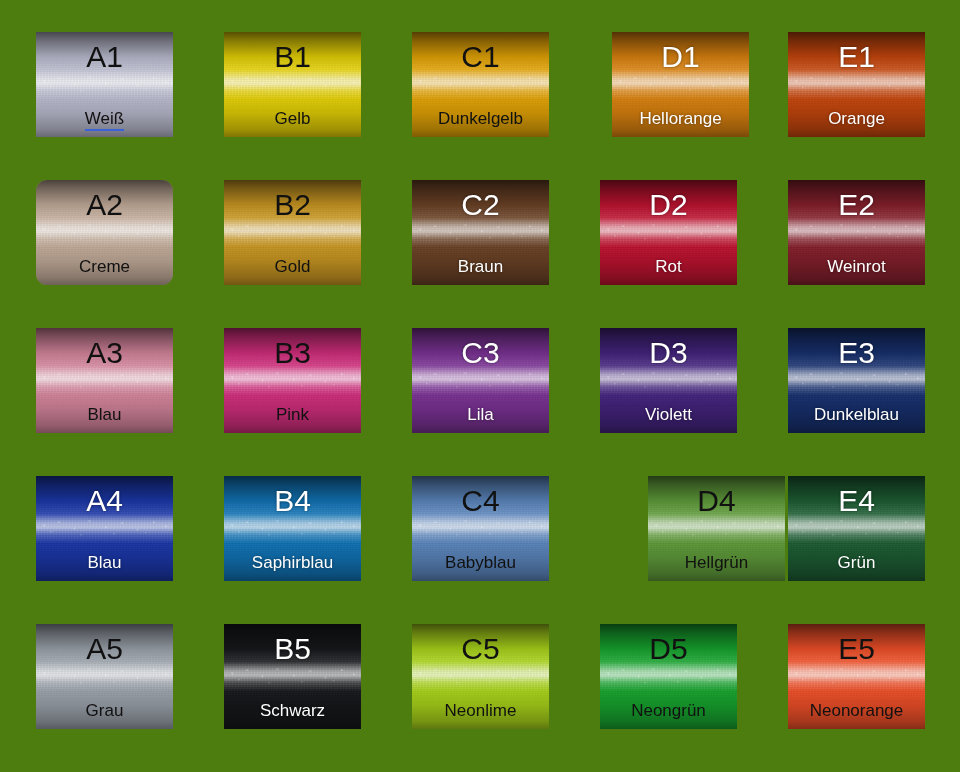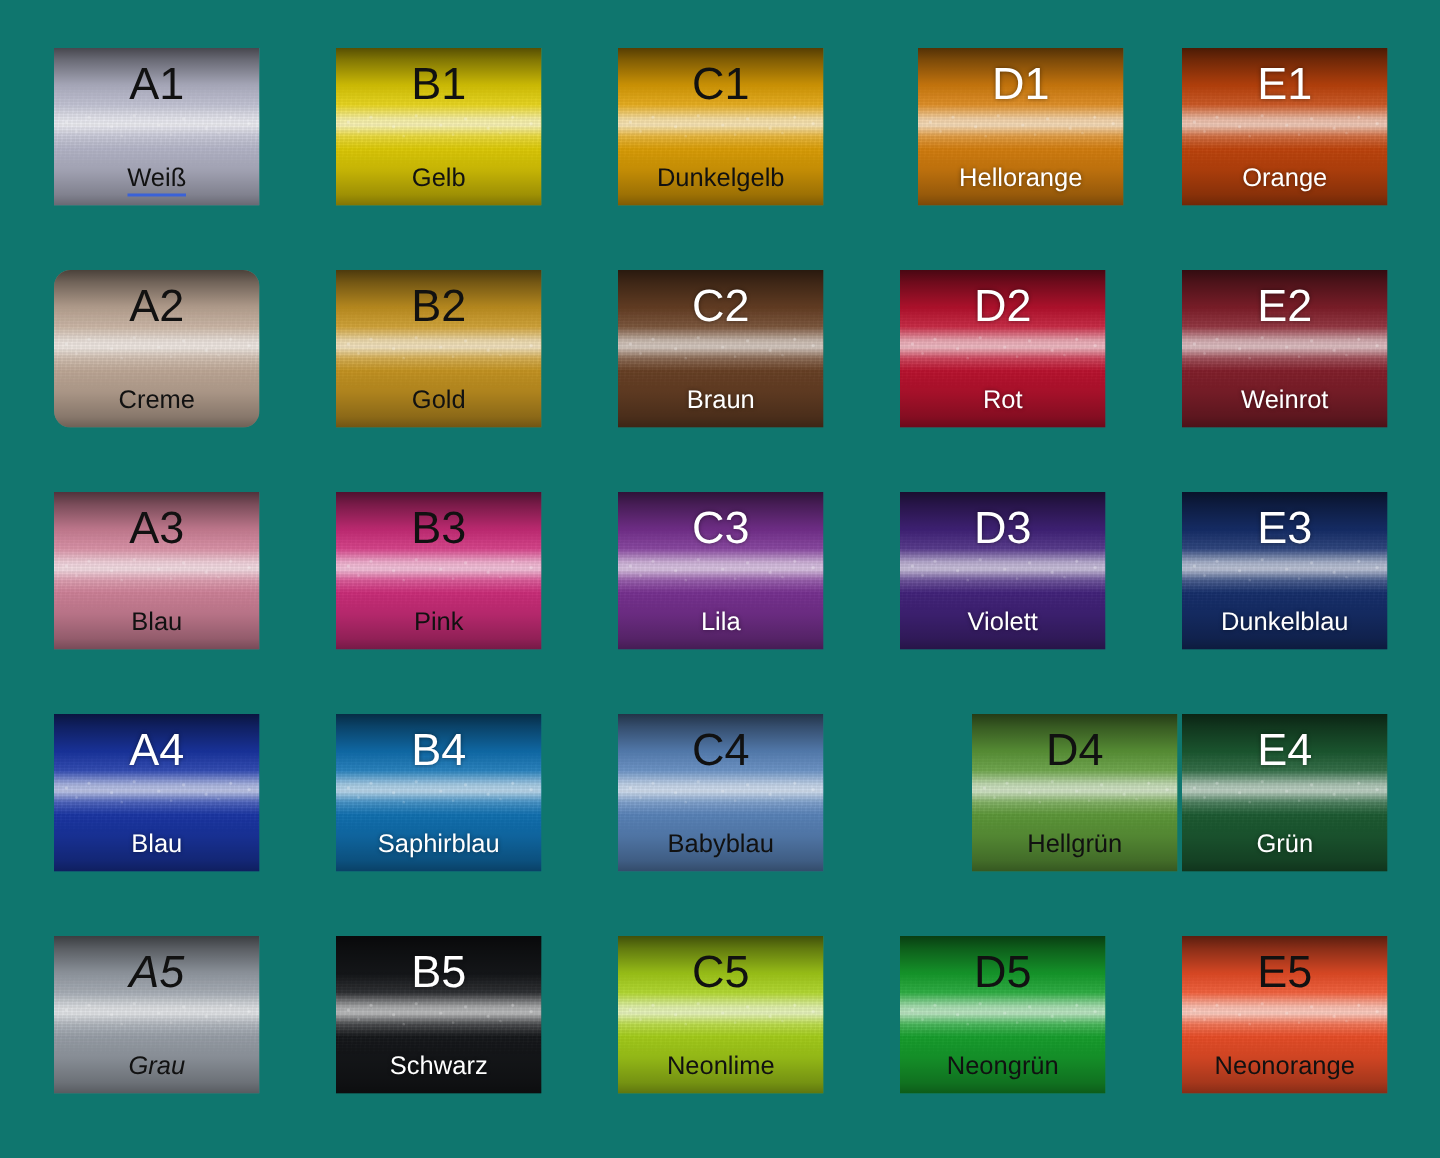--- a/index.html
+++ b/index.html
@@ -147,21 +147,21 @@
     text-decoration: none;
   }
   .cname.spell .w {
     border-bottom: 2px solid #3a62d8;
     padding-bottom: 1px;
   }
 </style>
 </head>
 <body>
 
-<div id="swatch-grid" style="background: #0f766e;">
+<div id="swatch-grid" style="background: #4d7c0f;">
     <div class="swatch ink-dark" style="left: 36px; top: 32px;">
       <div class="base" style="background: rgb(185, 186, 205);"></div>
       <div class="sheen"></div>
       <div class="grain"></div>
       <div class="sparkle"></div>
       <div class="labels">
         <div class="code">A1</div>
         <div class="cname spell"><span class="w">Weiß</span></div>
       </div>
     </div>
@@ -348,21 +348,21 @@
     <div class="swatch ink-light" style="left: 788px; top: 476px;">
       <div class="base" style="background: rgb(29, 93, 51);"></div>
       <div class="sheen"></div>
       <div class="grain"></div>
       <div class="sparkle"></div>
       <div class="labels">
         <div class="code">E4</div>
         <div class="cname">Grün</div>
       </div>
     </div>
-    <div class="swatch ink-dark" style="left: 36px; top: 624px; font-style: italic;">
+    <div class="swatch ink-dark" style="left: 36px; top: 624px;">
       <div class="base" style="background: rgb(155, 162, 171);"></div>
       <div class="sheen"></div>
       <div class="grain"></div>
       <div class="sparkle"></div>
       <div class="labels">
         <div class="code">A5</div>
         <div class="cname">Grau</div>
       </div>
     </div>
     <div class="swatch ink-light" style="left: 224px; top: 624px; padding-left: 38px;">

